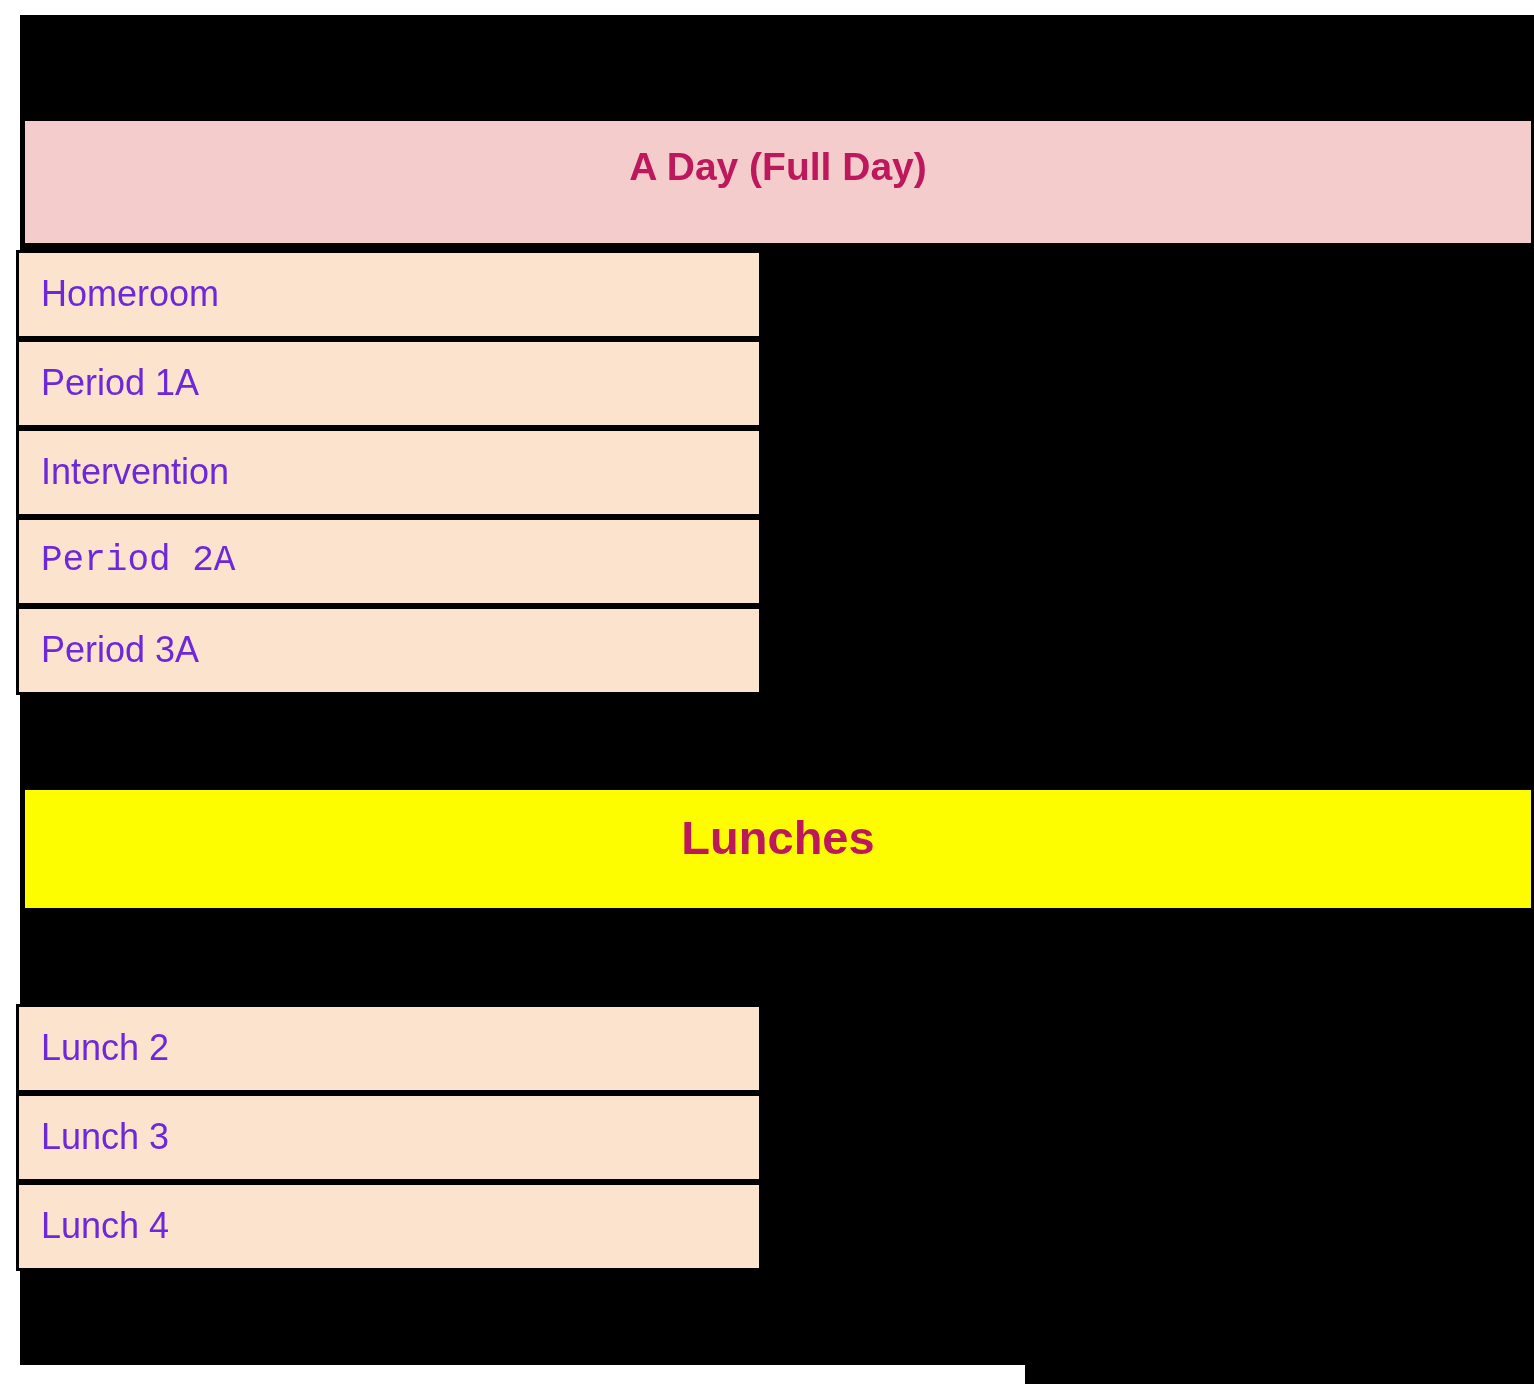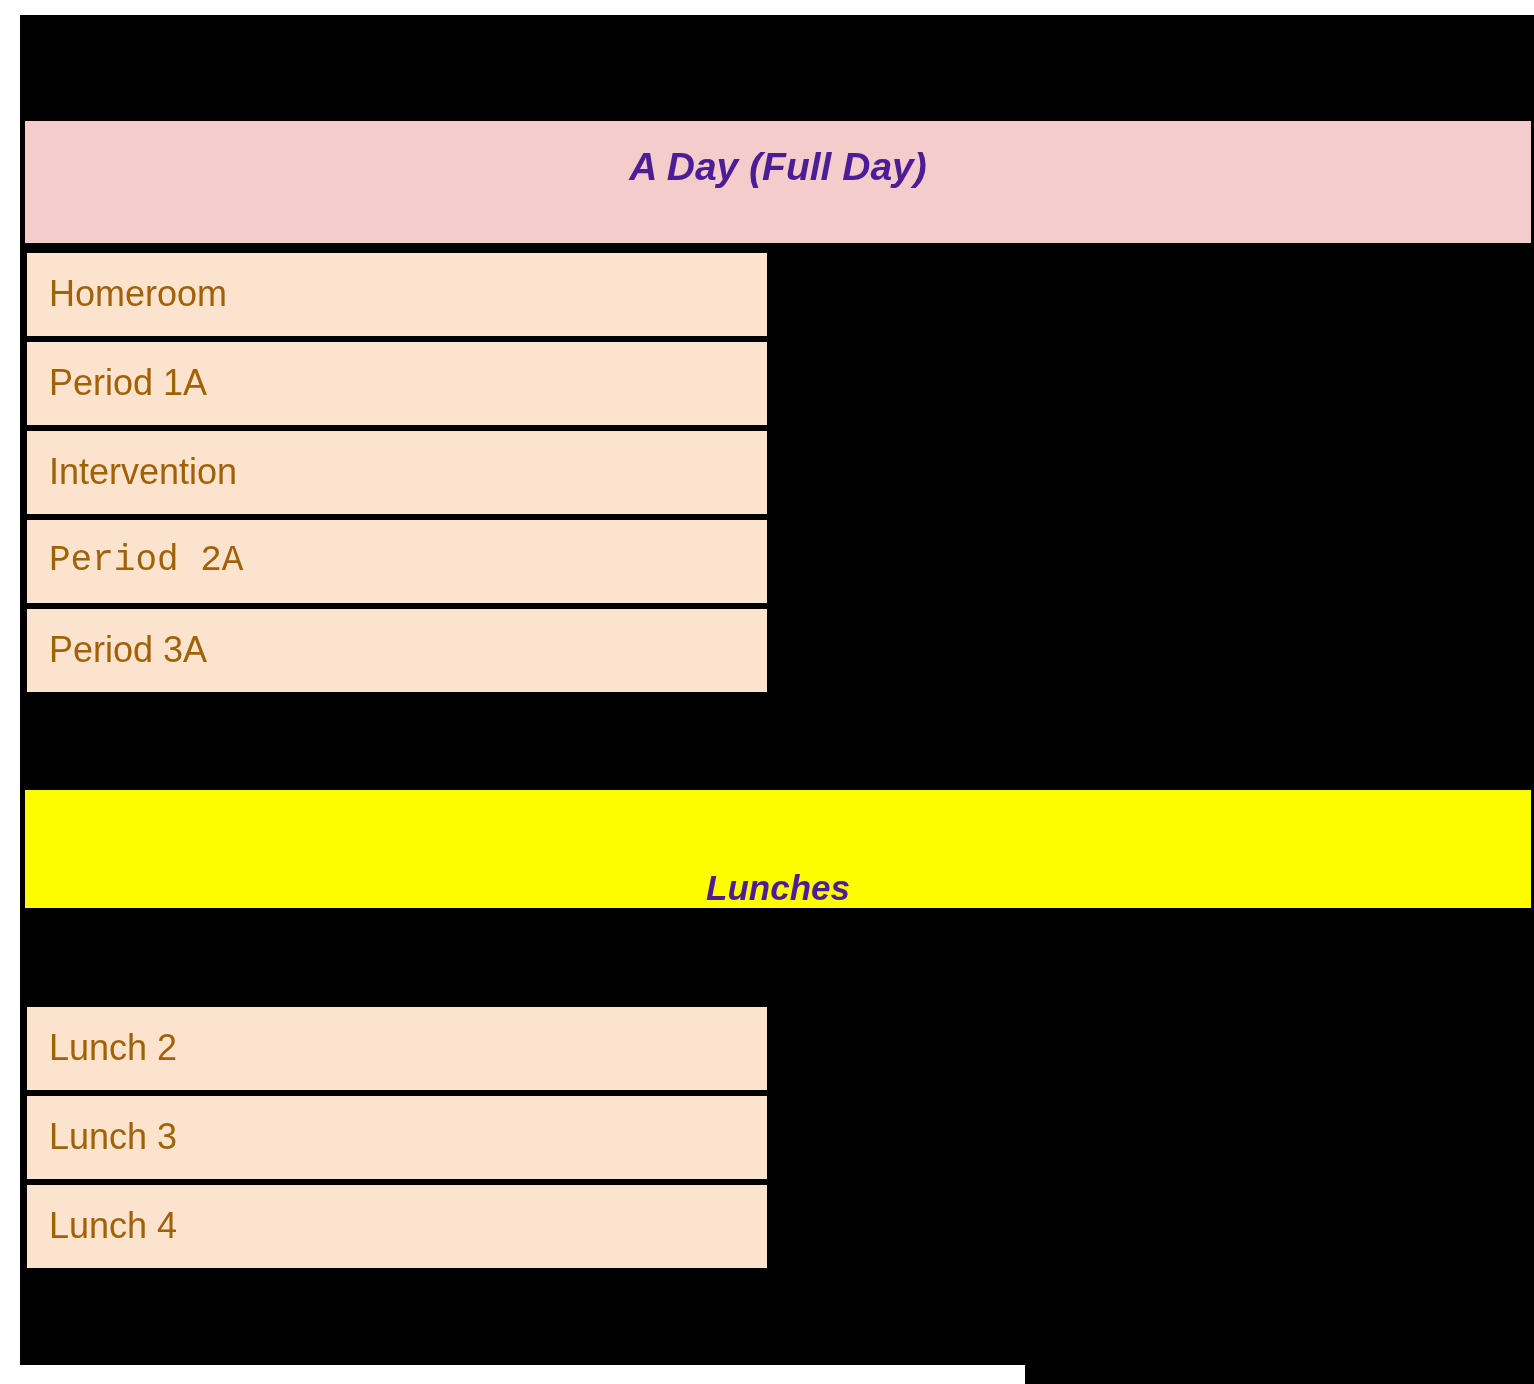--- a/index.html
+++ b/index.html
@@ -37,58 +37,56 @@
   
   .banner {
     position: absolute;
     left: 22px;
     box-sizing: border-box;
     border: 3px solid #000000;
     display: flex;
     align-items: flex-start;
     justify-content: center;
     font-weight: bold;
-    color: #4c1d95;
-    font-style: italic;
+    color: #be185d;
   }
   .banner .banner-text {
     display: block;
     width: 100%;
     text-align: center;
   }
   #header-banner {
     top: 118px;
     width: 1512px;
     height: 128px;
     background: #f4cccc;
     font-size: 39px;
     padding-top: 24px;
   }
   #lunches-banner {
     top: 787px;
     width: 1512px;
     height: 124px;
     background: #fdfd00;
-    font-size: 35px;
+    font-size: 47px;
     padding-top: 20px;
-    align-items: flex-end;
   }
 
   
   .period-cell {
     position: absolute;
-    left: 24px;
+    left: 16px;
     width: 746px;
     height: 89px;
     box-sizing: border-box;
     background: #fbe3cd;
     border: 3px solid #000000;
     display: flex;
     align-items: center;
-    color: #a16207;
+    color: #6d28d9;
     font-size: 36px;
     padding-left: 22px;
   }
   .period-cell .cell-text {
     display: block;
     line-height: 1.05;
     transform: translateY(-1px);
   }
 </style>
 </head>

